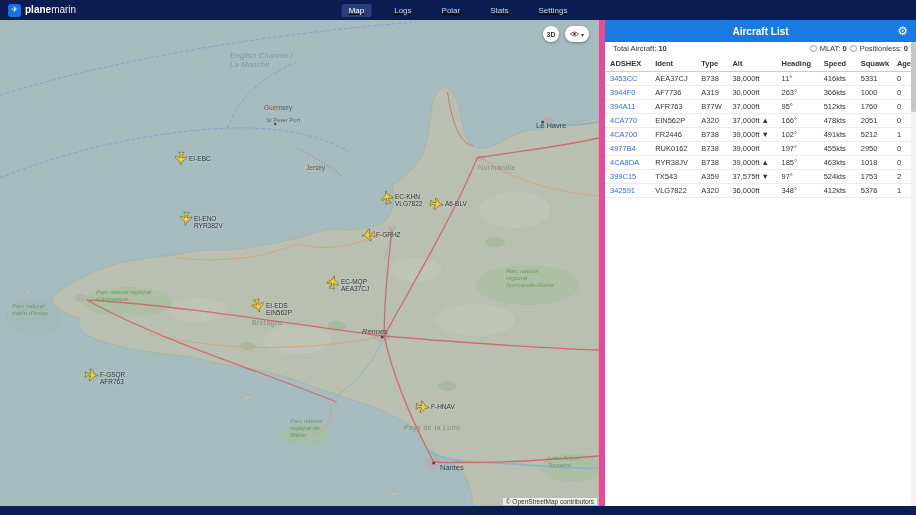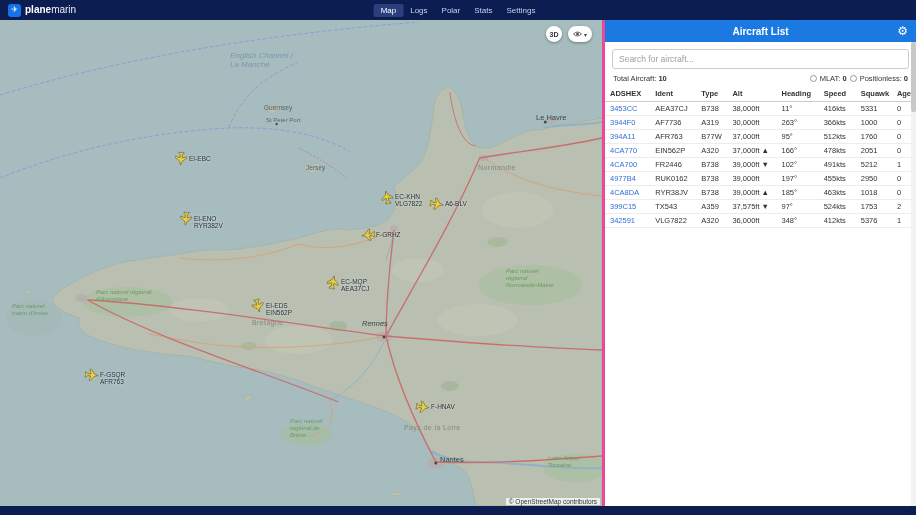--- a/index.html
+++ b/index.html
@@ -5,49 +5,49 @@
   html,body{margin:0;padding:0;background:#222;}
   body{width:916px;height:515px;overflow:hidden;font-family:"Liberation Sans",sans-serif;}
   .app{width:916px;height:515px;display:flex;flex-direction:column;background:#fff;}
 
   
   .navbar{height:20px;background:#0c1d52;display:flex;align-items:center;position:relative;flex:0 0 auto;}
   .brand{display:flex;align-items:center;gap:4px;margin-left:8px;color:#fff;font-size:10px;line-height:1;}
   .brand-icon{width:13px;height:13px;background:#1473e6;border-radius:3px;display:flex;align-items:center;justify-content:center;color:#fff;font-size:8px;line-height:1;}
   .brand-bold{font-weight:bold;}
   .brand-light{font-weight:normal;opacity:.92;}
-  .nav-items{position:absolute;left:50%;top:0;height:100%;transform:translateX(-50%);display:flex;align-items:center;gap:0;}
+  .nav-items{position:absolute;left:50%;top:0;height:100%;transform:translateX(-50%);display:flex;align-items:center;gap:16px;text-decoration:underline;}
   .nav-item{font-size:8px;color:#c9d2ee;padding:2px 7px;border-radius:2px;cursor:pointer;white-space:nowrap;}
   .nav-item.active{background:#2b3e7e;color:#fff;}
 
   .content{flex:1;display:flex;min-height:0;}
 
   
   .map{position:relative;flex:1;overflow:hidden;background:#a7bcbe;}
   .map svg.base{position:absolute;left:0;top:0;width:100%;height:100%;}
   .overlay{position:absolute;left:0;top:0;width:100%;height:100%;}
   .map-label{position:absolute;transform:translate(0,-50%);pointer-events:none;line-height:1.15;white-space:nowrap;}
   .map-label.sea{font-style:italic;color:#7e96ac;font-size:8px;}
   .map-label.island{color:#55646b;font-size:6.5px;}
-  .map-label.city{color:#3c474b;font-size:7.5px;}
+  .map-label.city{color:#3c474b;font-size:7.5px;margin-top:8px;}
   .map-label.city-small{color:#5c676b;font-size:6px;}
   .map-label.region{color:#85897c;font-size:7px;letter-spacing:.4px;}
   .map-label.park{color:#6e9a5e;font-size:6px;font-style:italic;}
   .aircraft-marker{position:absolute;width:0;height:0;cursor:pointer;}
   .aircraft-marker svg{position:absolute;left:-7px;top:-7px;overflow:visible;}
   .ac-label{position:absolute;left:8px;top:-4px;font-size:6.5px;color:#1c2430;line-height:1.1;white-space:nowrap;text-shadow:0 0 2px rgba(255,255,255,.8);}
   .map-controls{position:absolute;top:6px;right:10px;display:flex;gap:6px;align-items:center;}
   .ctl{border:0;background:#fff;box-shadow:0 1px 3px rgba(0,0,0,.35);color:#333;display:flex;align-items:center;justify-content:center;cursor:pointer;}
   .ctl.round{width:16px;height:16px;border-radius:50%;font-size:7px;font-weight:bold;padding:0;}
   .ctl.pill{height:16px;border-radius:9px;padding:0 5px;gap:2px;}
   .caret{font-size:6px;color:#444;}
   .attribution{position:absolute;right:2px;bottom:1px;background:rgba(255,255,255,.75);font-size:6.5px;color:#333;padding:0 3px;cursor:pointer;}
 
   
-  .panel{width:311px;flex:0 0 auto;background:#fff;border-left:3px solid #ec4899;display:flex;flex-direction:column;position:relative;}
+  .panel{width:311px;flex:0 0 auto;background:#fff;border-left:6px solid #ec4899;display:flex;flex-direction:column;position:relative;}
   .panel-header{height:22px;background:#1b7ae2;color:#fff;display:flex;align-items:center;justify-content:center;position:relative;flex:0 0 auto;}
   .panel-title{font-size:10px;font-weight:bold;}
   .gear{position:absolute;right:8px;top:50%;transform:translateY(-50%);font-size:12px;cursor:pointer;line-height:1;}
   .search-wrap{padding:6px 7px 3px;}
   .search-wrap input{width:100%;box-sizing:border-box;font-size:8.5px;padding:4px 6px;border:1px solid #ccc;border-radius:3px;outline:none;font-family:inherit;color:#333;}
   .search-wrap input::placeholder{color:#9aa0a6;}
   .stats-row{display:flex;align-items:center;justify-content:space-between;padding:2px 8px 4px;font-size:7.5px;color:#333;}
   .right-stats{display:flex;align-items:center;gap:3px;}
   .radio-icon{width:7px;height:7px;border:1px solid #999;border-radius:50%;background:#fff;display:inline-block;cursor:pointer;box-sizing:border-box;}
   table{width:100%;border-collapse:collapse;table-layout:fixed;font-size:7.5px;color:#333;}
@@ -246,23 +246,20 @@
       </div>
 
       <div class="attribution">© OpenStreetMap contributors</div>
     </div>
 
     <aside class="panel">
       <div class="panel-header">
         <span class="panel-title">Aircraft List</span>
         <span class="gear">⚙</span>
       </div>
-      <div class="search-wrap">
-        <input type="text" placeholder="Search for aircraft..." style="">
-      </div>
       <div class="stats-row">
         <div>
           <span>Total Aircraft:</span>
           <b>10</b>
         </div>
         <div class="right-stats">
           <span class="radio-icon"></span>
           <span><span>MLAT:</span> <b>0</b></span>
           <span class="radio-icon"></span>
           <span><span>Positionless:</span> <b>0</b></span>

